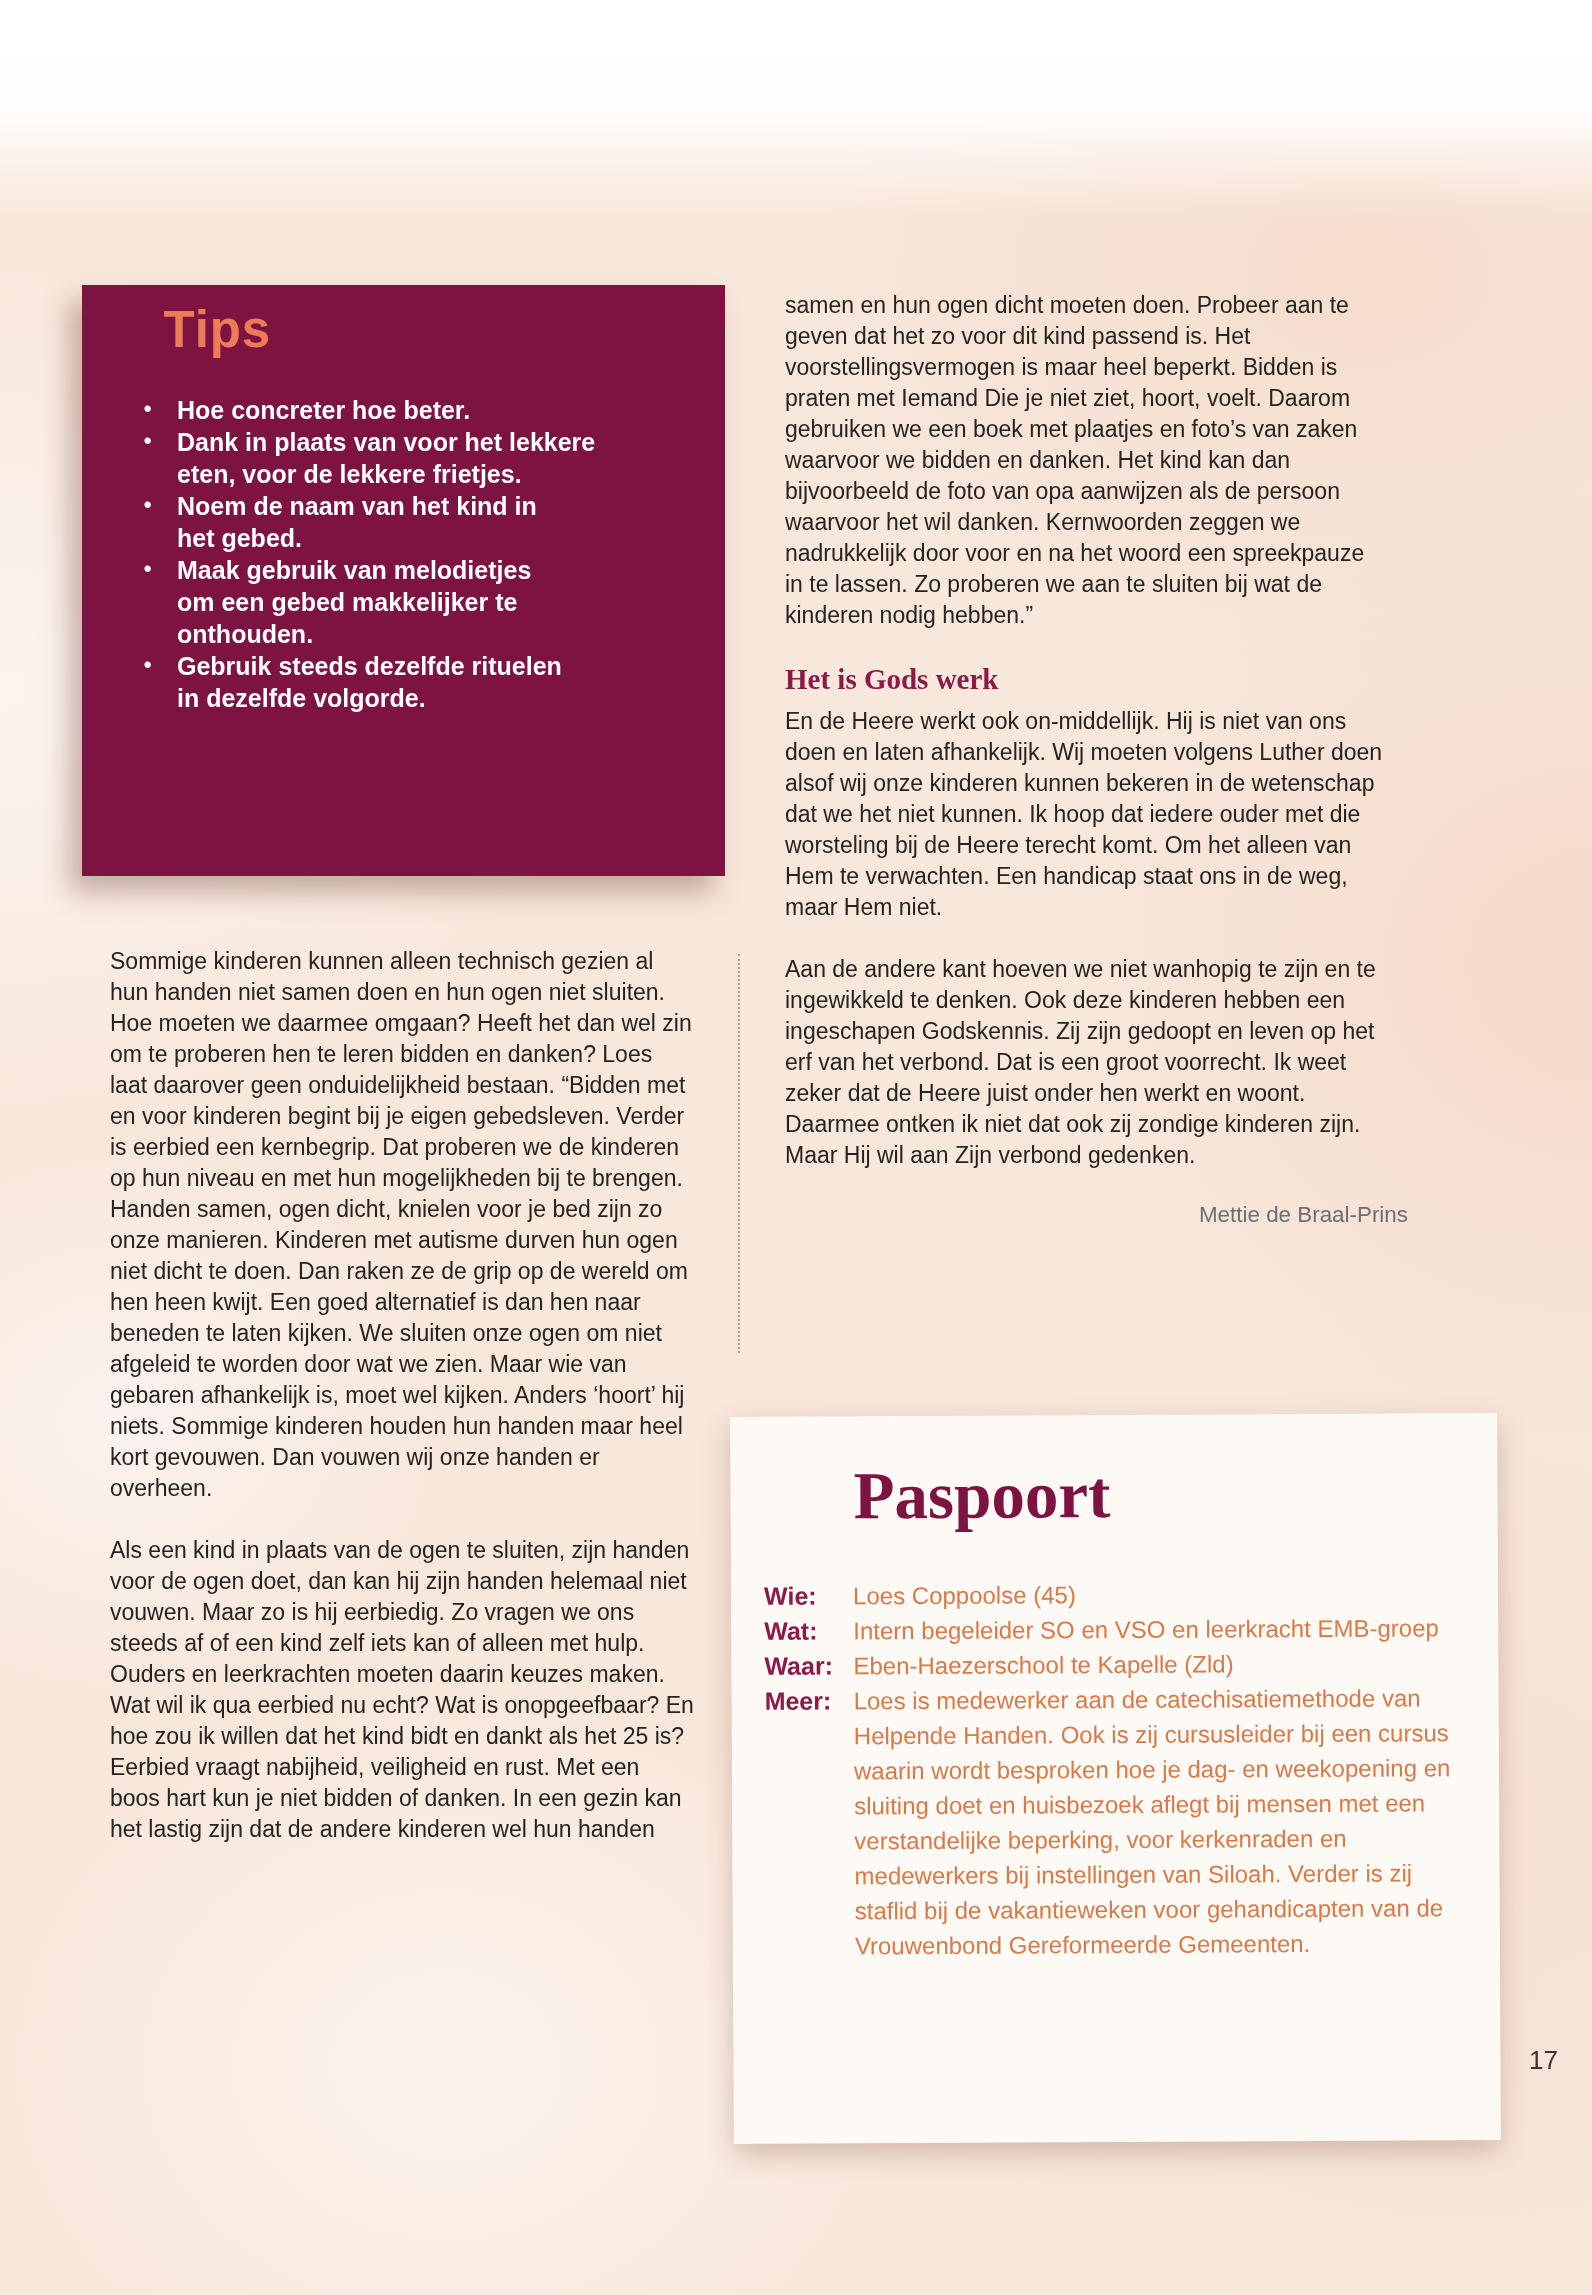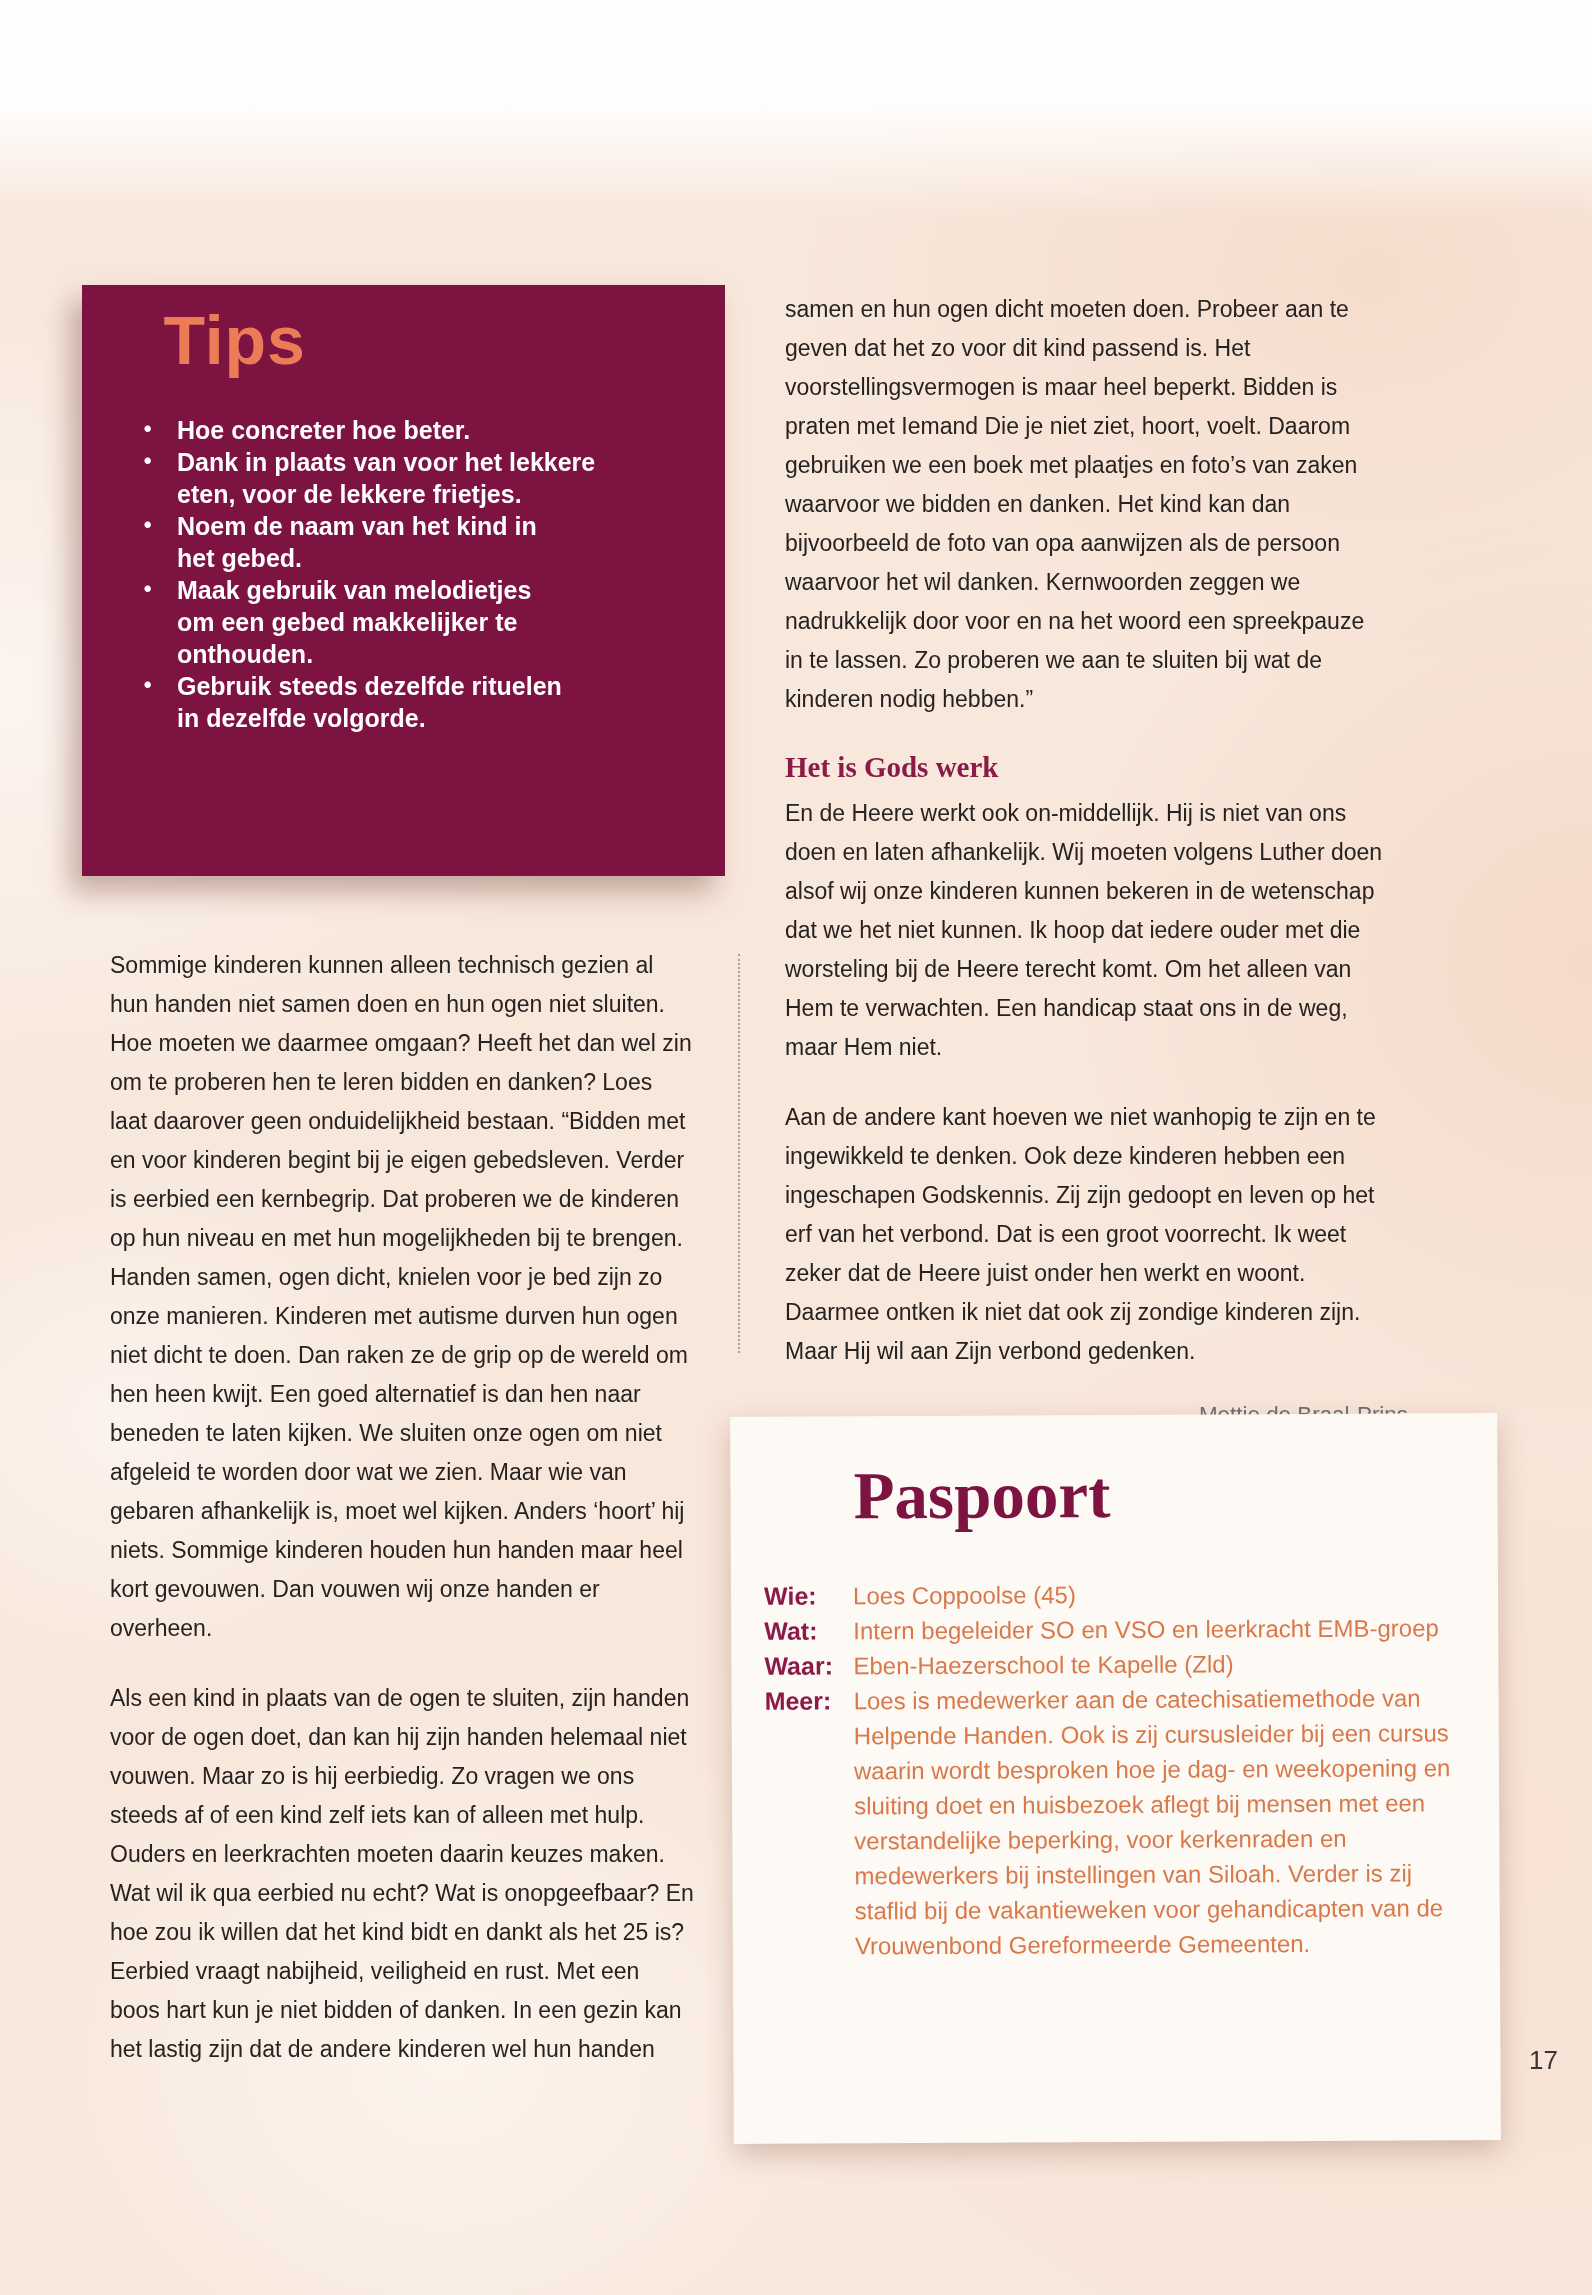--- a/index.html
+++ b/index.html
@@ -29,21 +29,21 @@
     position: absolute;
     left: 82px; top: 285px;
     width: 643px; height: 591px;
     background: #7d1341;
     box-shadow: -12px 15.5px 26px rgba(99,47,36,0.35);
     box-sizing: border-box;
     padding: 15.5px 52px 0 60px;
   }
   .tips-title {
     margin: 0 0 35px 21.6px;
-    font-size: 68px;
+    font-size: 51px;
     line-height: 1.15;
     font-weight: bold;
     color: #ec7c57;
     letter-spacing: 0.9px;
   }
   .tips-list { list-style: none; margin: 0; padding: 0; }
   .tips-list li {
     position: relative;
     padding-left: 35px;
     color: #ffffff;
@@ -56,21 +56,21 @@
     font-size: 22.4px;
   }
   .tip-text { white-space: pre-line; }
 
   
   .col-left { position: absolute; left: 110px; top: 946px; width: 585px; }
   .col-right { position: absolute; left: 785px; top: 290px; width: 602px; }
   .col-left p, .col-right p {
     margin: 0 0 31px 0;
     font-size: 23px;
-    line-height: 39px;
+    line-height: 31px;
   }
   .sec-heading {
     font-family: "Liberation Serif", serif;
     font-weight: bold;
     color: #8c1a49;
     font-size: 29px;
     line-height: 35px;
     margin: 0 0 8.6px 0;
   }
   .col-right .sec-heading { margin: 1.7px 0 8.6px 0; }

